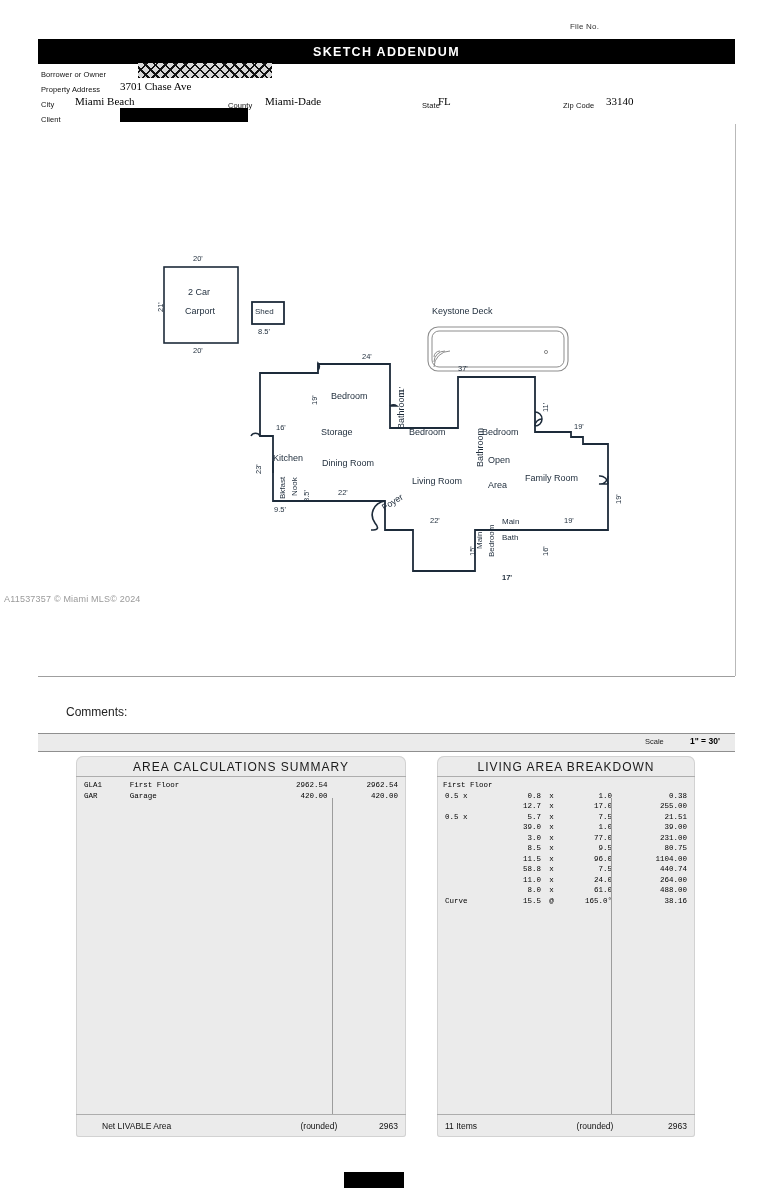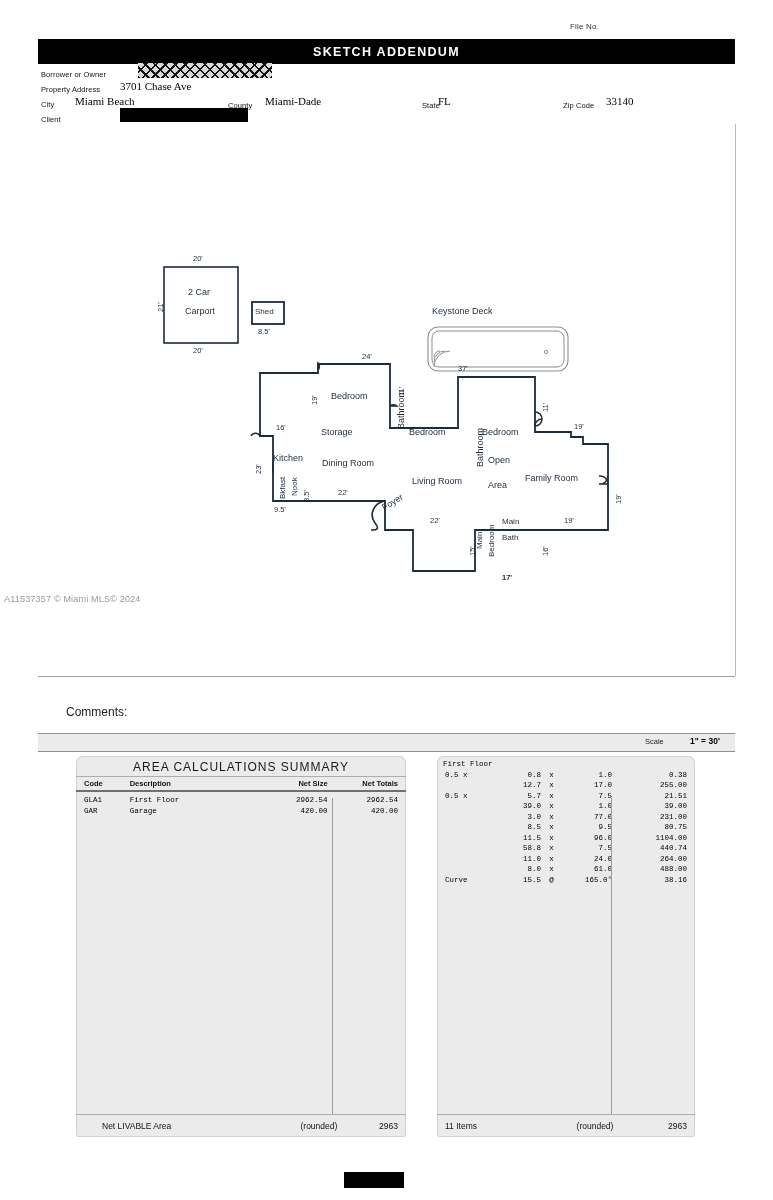--- a/index.html
+++ b/index.html
@@ -380,26 +380,20 @@
 
   <div class="comments-rule"></div>
   <div class="comments-label">Comments:</div>
 
   <div class="scale-band"></div>
   <div class="scale-label">Scale</div>
   <div class="scale-value">1" = 30'</div>
 
   <div class="tbl" style="left:76px; top:756px; width:330px; height:381px;">
     <div class="tbl-title">AREA CALCULATIONS SUMMARY</div>
-    <div class="tbl-head">
-      <div class="c-code">Code</div>
-      <div class="c-desc">Description</div>
-      <div class="c-net">Net Size</div>
-      <div class="c-tot">Net Totals</div>
-    </div>
     <div class="tbl-body">
       <div class="tbl-row">
         <div class="c-code">GLA1</div>
         <div class="c-desc">First Floor</div>
         <div class="c-net">2962.54</div>
         <div class="c-tot">2962.54</div>
       </div>
       <div class="tbl-row">
         <div class="c-code">GAR</div>
         <div class="c-desc">Garage</div>
@@ -409,20 +403,21 @@
     </div>
     <div class="vsep" style="left:256px; top:42px; height:316px;"></div>
     <div class="tbl-foot">
       <div style="width:180px; padding-left:26px;">Net LIVABLE Area</div>
       <div style="width:76px; text-align:right;">(rounded)</div>
       <div style="width:66px; text-align:right; padding-right:8px;">2963</div>
     </div>
   </div>
 
   <div class="tbl" style="left:437px; top:756px; width:258px; height:381px;">
+    <div class="tbl-title">LIVING AREA BREAKDOWN</div>
     <div class="tbl-body">
       <div class="tbl-row">
         <div style="padding-left:6px;">First Floor</div>
       </div>
 
       <div class="tbl-row">
         <div class="b-f1">0.5 x</div>
         <div class="b-f2">0.8</div>
         <div class="b-op">x</div>
         <div class="b-f3">1.0</div>

